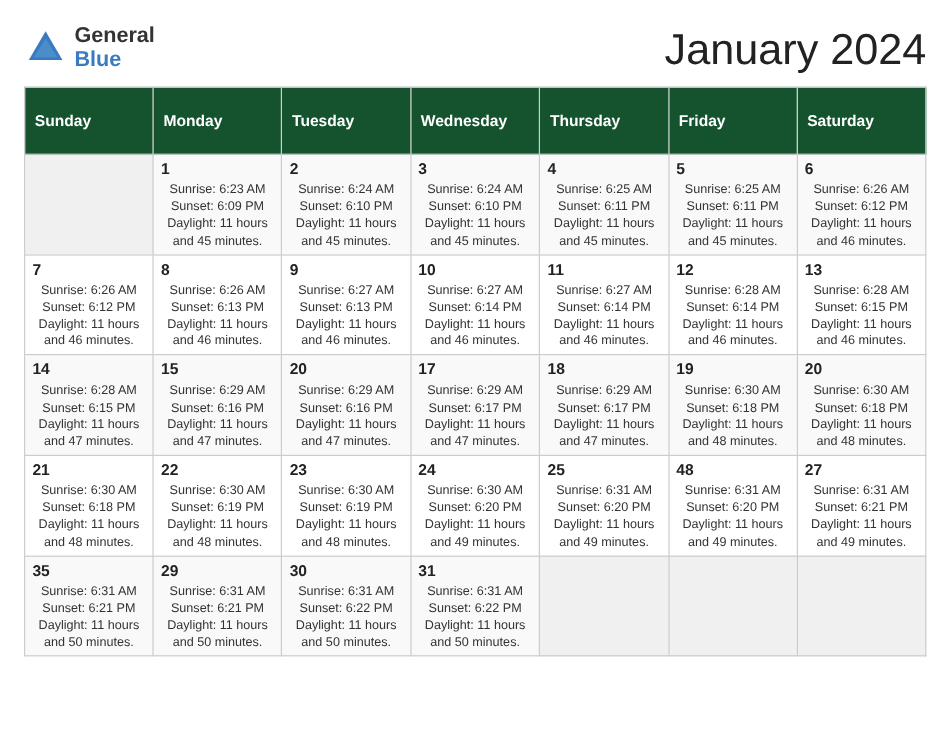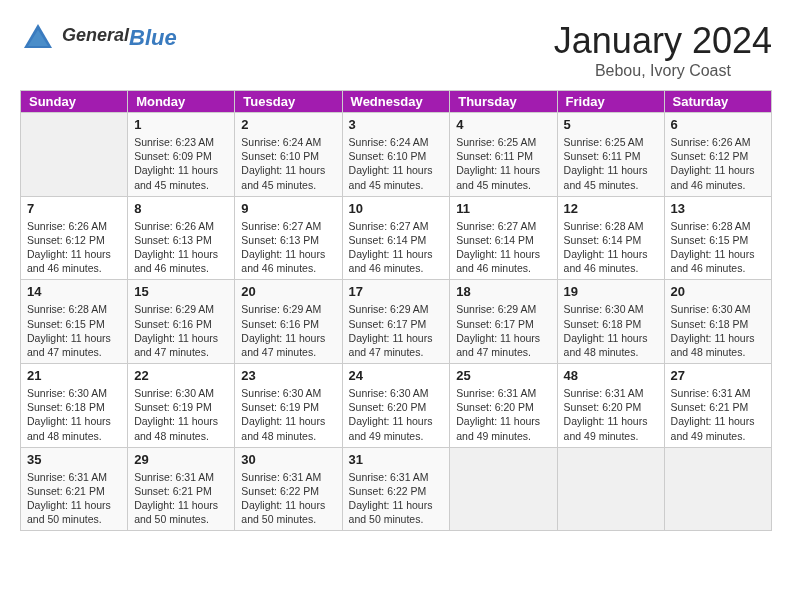--- a/index.html
+++ b/index.html
@@ -16,30 +16,30 @@
       align-items: flex-start;
       margin-bottom: 10px;
     }
     .logo {
       display: flex;
       align-items: center;
       gap: 6px;
     }
     .logo-text {
       display: flex;
+      flex-direction: column;
       line-height: 1.1;
-      font-style: italic;
     }
     .logo-general {
       font-size: 18px;
       font-weight: bold;
       color: #333;
     }
     .logo-blue {
-      font-size: 22px;
+      font-size: 18px;
       font-weight: bold;
       color: #3a7bbf;
     }
     .logo-icon {
       width: 36px;
       height: 36px;
     }
     .title-block {
       text-align: center;
       margin-left: 48px;
@@ -52,24 +52,24 @@
     .location-title {
       font-size: 16px;
       color: #555;
     }
     table {
       width: 100%;
       border-collapse: collapse;
       font-size: 11px;
     }
     thead tr th {
-      background-color: #a21caf;
+      background-color: #14532d;
       color: #fff;
       text-align: left;
-      padding: 3px 8px;
+      padding: 20px 8px;
       font-size: 13px;
       font-weight: bold;
       border: 1px solid #ccc;
     }
     tbody tr td {
       border: 1px solid #ccc;
       vertical-align: top;
       padding: 4px 6px;
       min-height: 70px;
       width: 108px;
@@ -78,20 +78,21 @@
       font-size: 13px;
       font-weight: bold;
       color: #222;
       display: block;
       margin-bottom: 3px;
     }
     .cell-info {
       color: #333;
       font-size: 10.5px;
       line-height: 1.35;
+      text-align: center;
     }
     tbody tr:nth-child(odd) td {
       background-color: #f9f9f9;
     }
     tbody tr:nth-child(even) td {
       background-color: #fff;
     }
     .empty-cell {
       background-color: #f0f0f0 !important;
     }
@@ -105,21 +106,20 @@
       <polygon points="18,4 32,28 4,28" fill="#3a7bbf"></polygon>
       <polygon points="18,10 28,26 8,26" fill="#5a9fd4" opacity="0.5"></polygon>
     </svg>
     <div class="logo-text">
       <span class="logo-general">General</span>
       <span class="logo-blue">Blue</span>
     </div>
   </div>
   <div class="title-block">
     <div class="month-title">January 2024</div>
-    <div class="location-title">Bebou, Ivory Coast</div>
   </div>
 </div>
 
 <table>
   <thead>
     <tr>
     <th>Sunday</th>
         <th>Monday</th>
         <th>Tuesday</th>
         <th>Wednesday</th>

